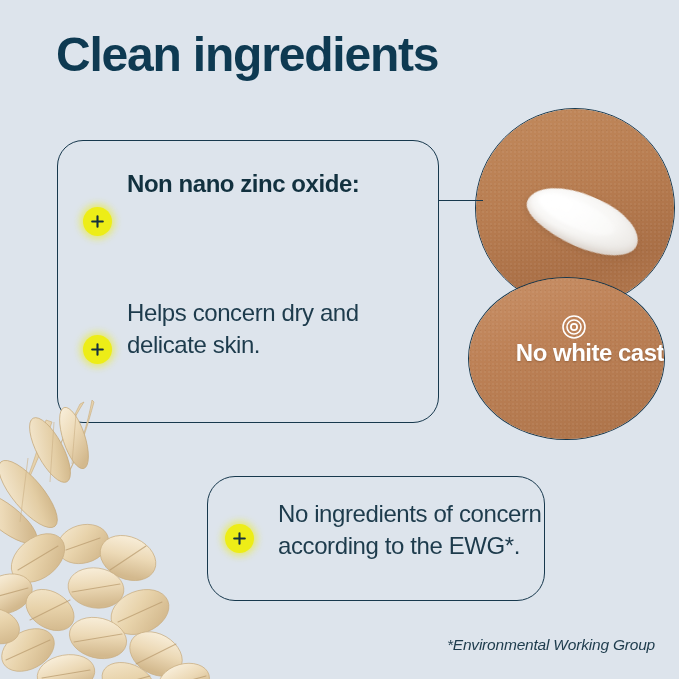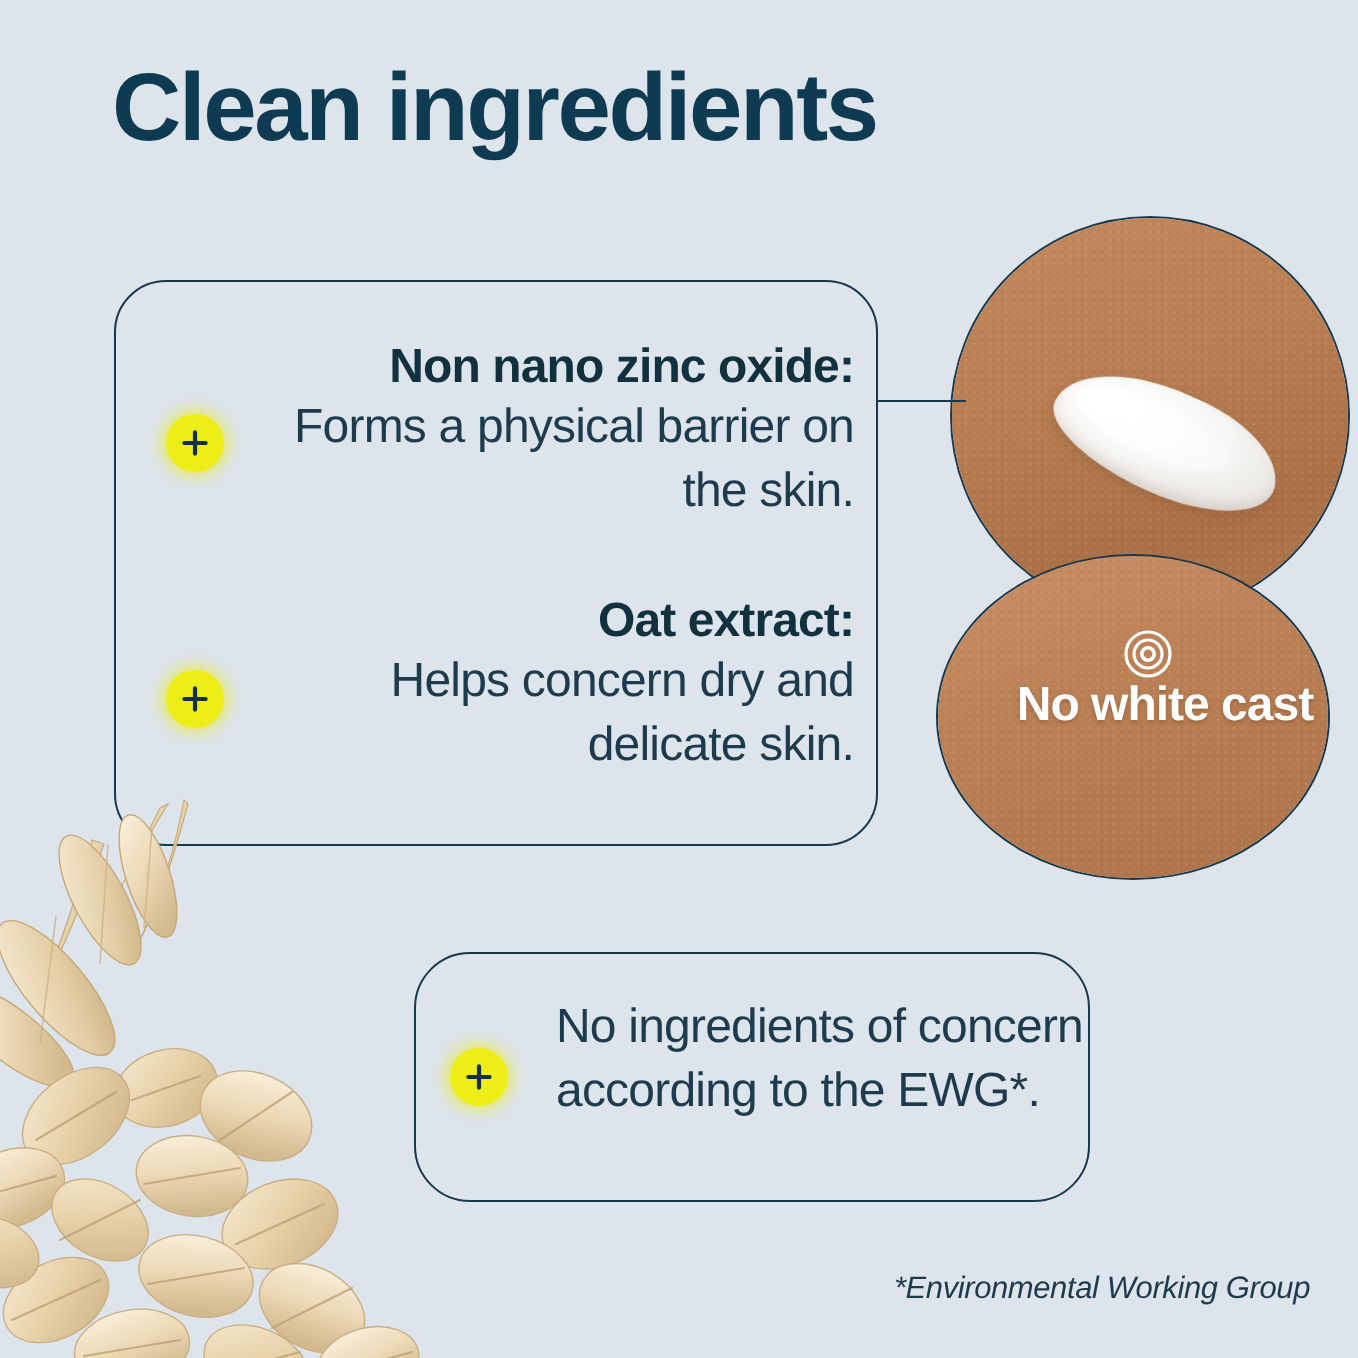--- a/index.html
+++ b/index.html
@@ -41,21 +41,21 @@
   
   .bullet-badge{
     position:absolute;
     width:29px;height:29px;border-radius:50%;
     background:#eded17;
     box-shadow:0 0 7px 3px rgba(237,237,23,.55);
     display:flex;align-items:center;justify-content:center;
   }
   .bullet-badge svg{display:block;}
 
-  .item-block{position:absolute;color:#14303f;text-align:right;}
+  .item-block{position:absolute;color:#14303f;}
   .item-title{
     font-size:24px;font-weight:bold;letter-spacing:-0.45px;
     color:#12313f;line-height:1.18;
   }
   .item-body{
     font-size:24px;font-weight:400;letter-spacing:-0.4px;
     color:#1d3b4c;line-height:1.34;
   }
 
   #item-zinc{left:127px;top:170px;width:300px;}
@@ -130,21 +130,21 @@
   }
   .cream:after{
     content:"";position:absolute;left:8%;top:18%;width:70%;height:52%;
     border-radius:50%;
     background:linear-gradient(100deg, rgba(255,255,255,.95), rgba(255,255,255,.25));
     filter:blur(1.6px);
   }
 
   .nocast-label{
     position:absolute;left:0;right:0;top:62px;
-    text-align:center;padding-left:32px;
+    text-align:right;padding-left:32px;
     color:#ffffff;font-weight:bold;font-size:24px;
     letter-spacing:-0.5px;line-height:1.08;
     text-shadow:0 1px 2px rgba(90,55,30,.35);
   }
   .target-icon{
     position:absolute;left:0;right:0;top:36px;
     display:flex;justify-content:center;padding-left:14px;
   }
 
   
@@ -184,30 +184,28 @@
   <div class="card" id="ingredients-card"></div>
   <div class="connector"></div>
 
   <div class="bullet-badge" id="badge-zinc">
     <svg width="15" height="15" viewBox="0 0 15 15">
       <path d="M7.5 2.2v10.6M2.2 7.5h10.6" stroke="#14303f" stroke-width="2.1" stroke-linecap="round"></path>
     </svg>
   </div>
   <div class="item-block" id="item-zinc">
     <div class="item-title">Non nano zinc oxide:</div>
-    <div class="item-body">Forms a physical barrier on the skin.</div>
   </div>
 
   <div class="bullet-badge" id="badge-oat">
     <svg width="15" height="15" viewBox="0 0 15 15">
       <path d="M7.5 2.2v10.6M2.2 7.5h10.6" stroke="#14303f" stroke-width="2.1" stroke-linecap="round"></path>
     </svg>
   </div>
   <div class="item-block" id="item-oat">
-    <div class="item-title">Oat extract:</div>
     <div class="item-body">Helps concern dry and delicate skin.</div>
   </div>
 
   <div class="card" id="ewg-card"></div>
   <div class="bullet-badge" id="badge-ewg">
     <svg width="15" height="15" viewBox="0 0 15 15">
       <path d="M7.5 2.2v10.6M2.2 7.5h10.6" stroke="#14303f" stroke-width="2.1" stroke-linecap="round"></path>
     </svg>
   </div>
   <div id="ewg-text" class="item-body">No ingredients of concern according to the EWG*.</div>

